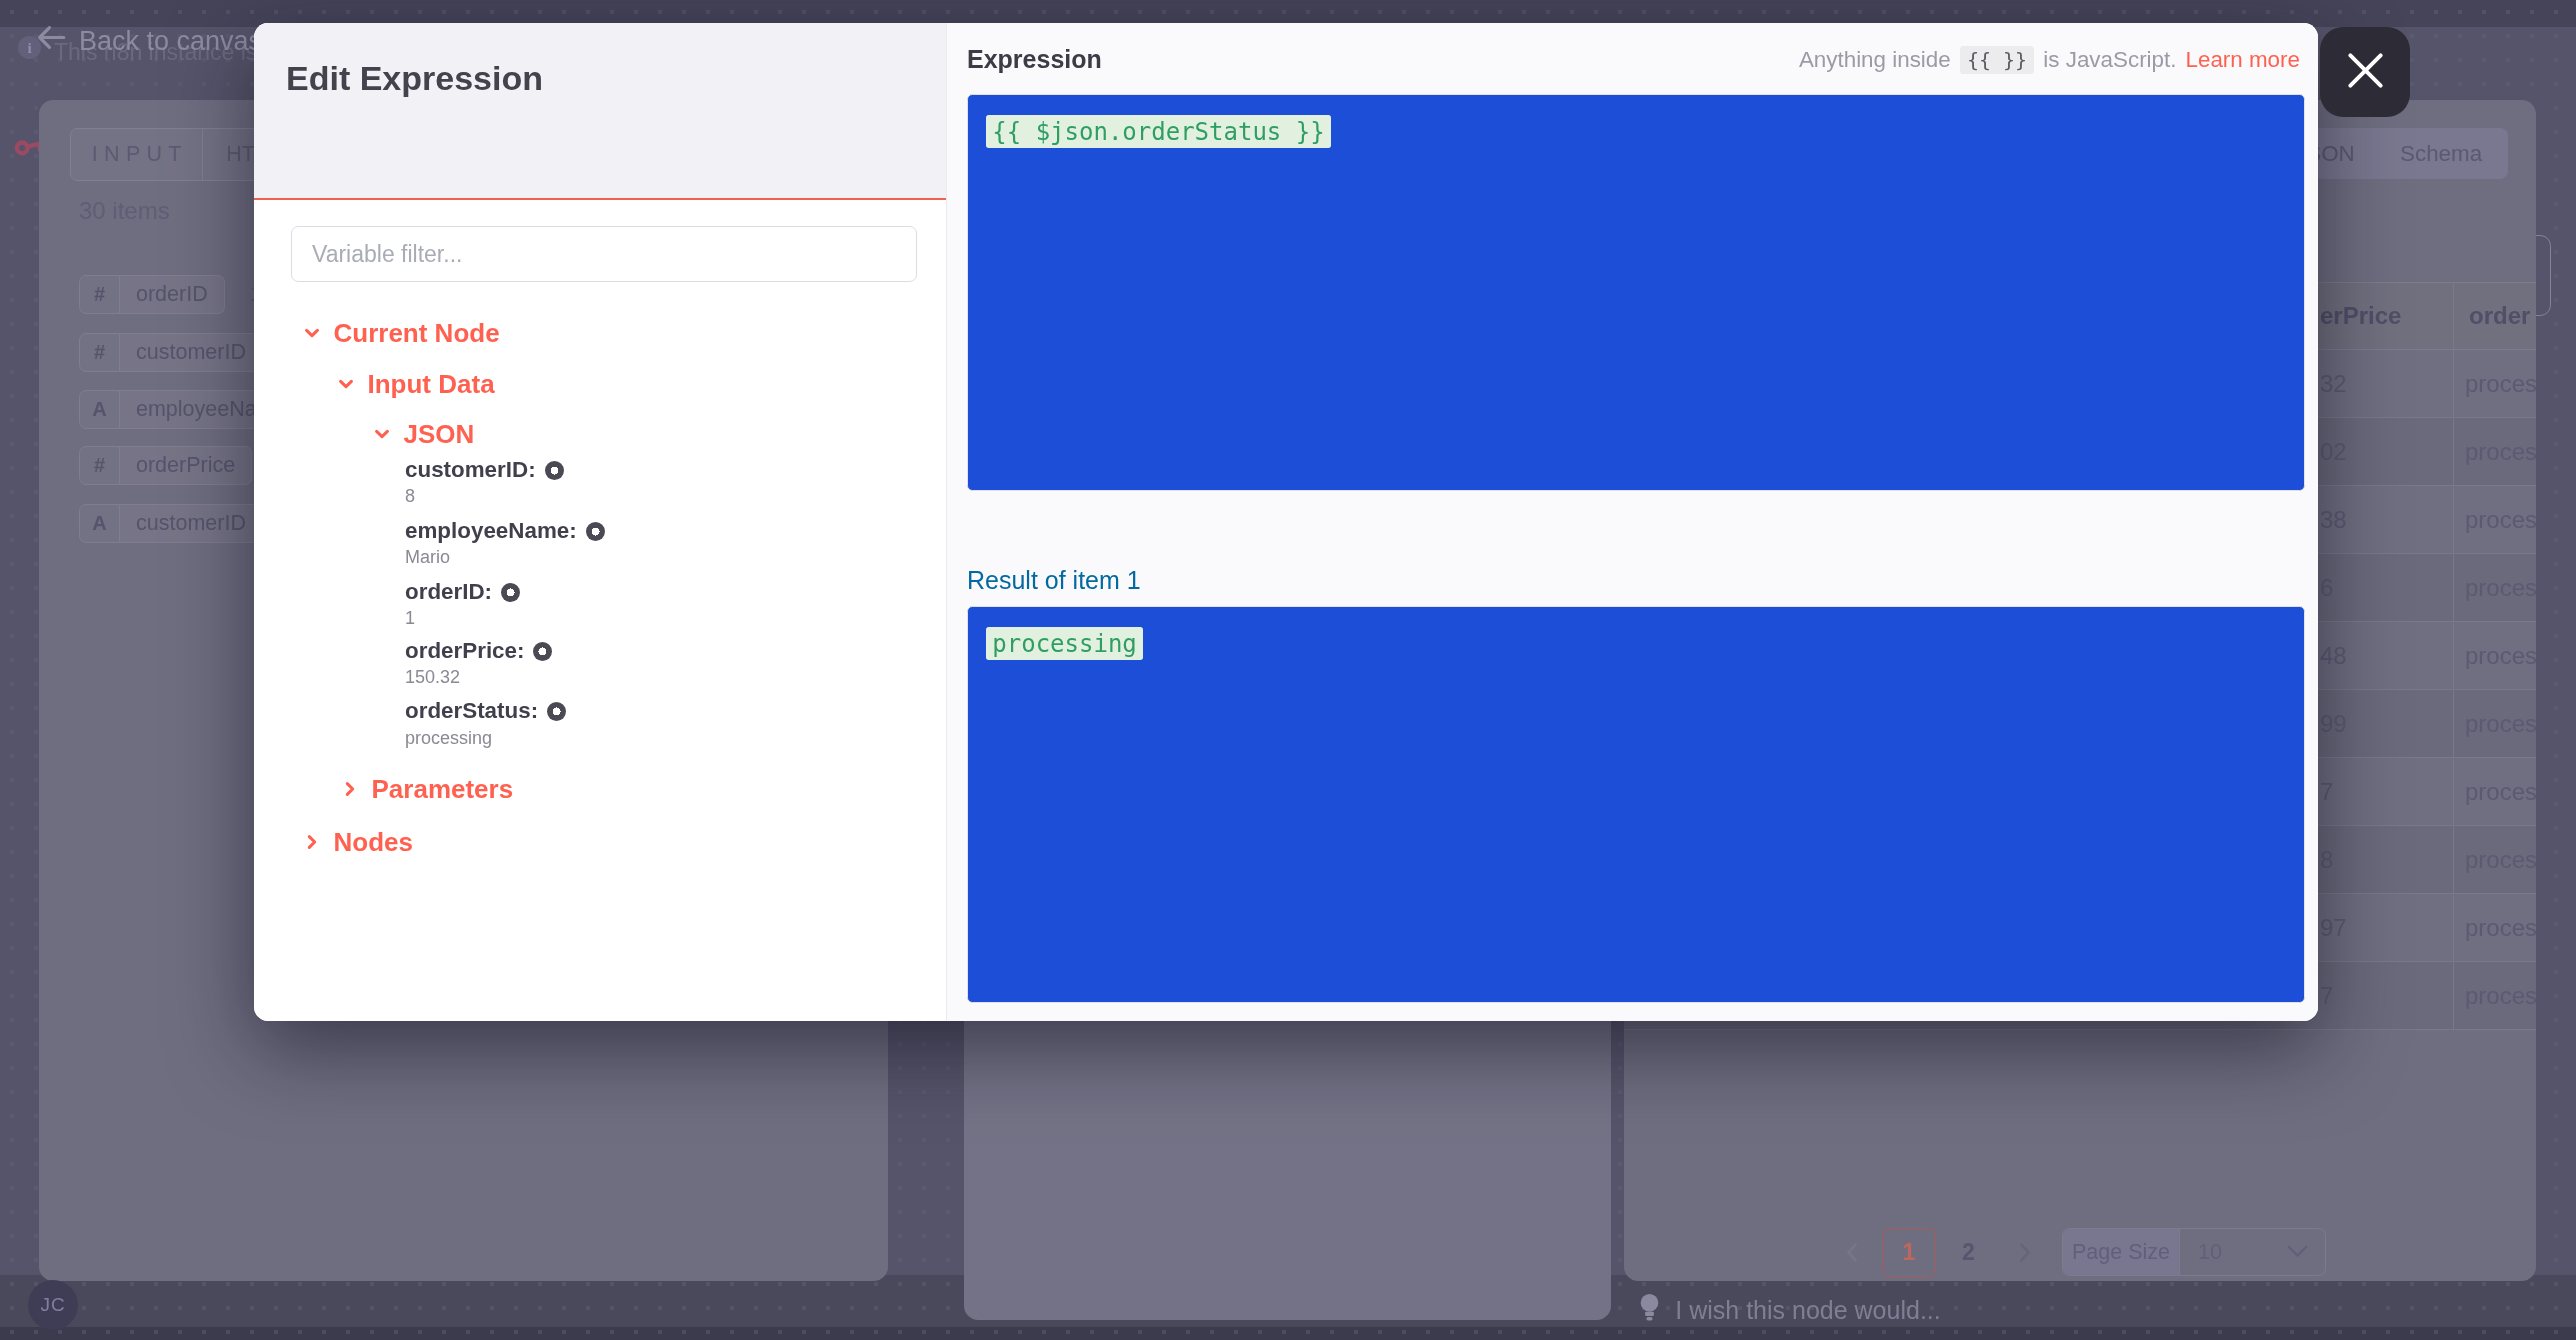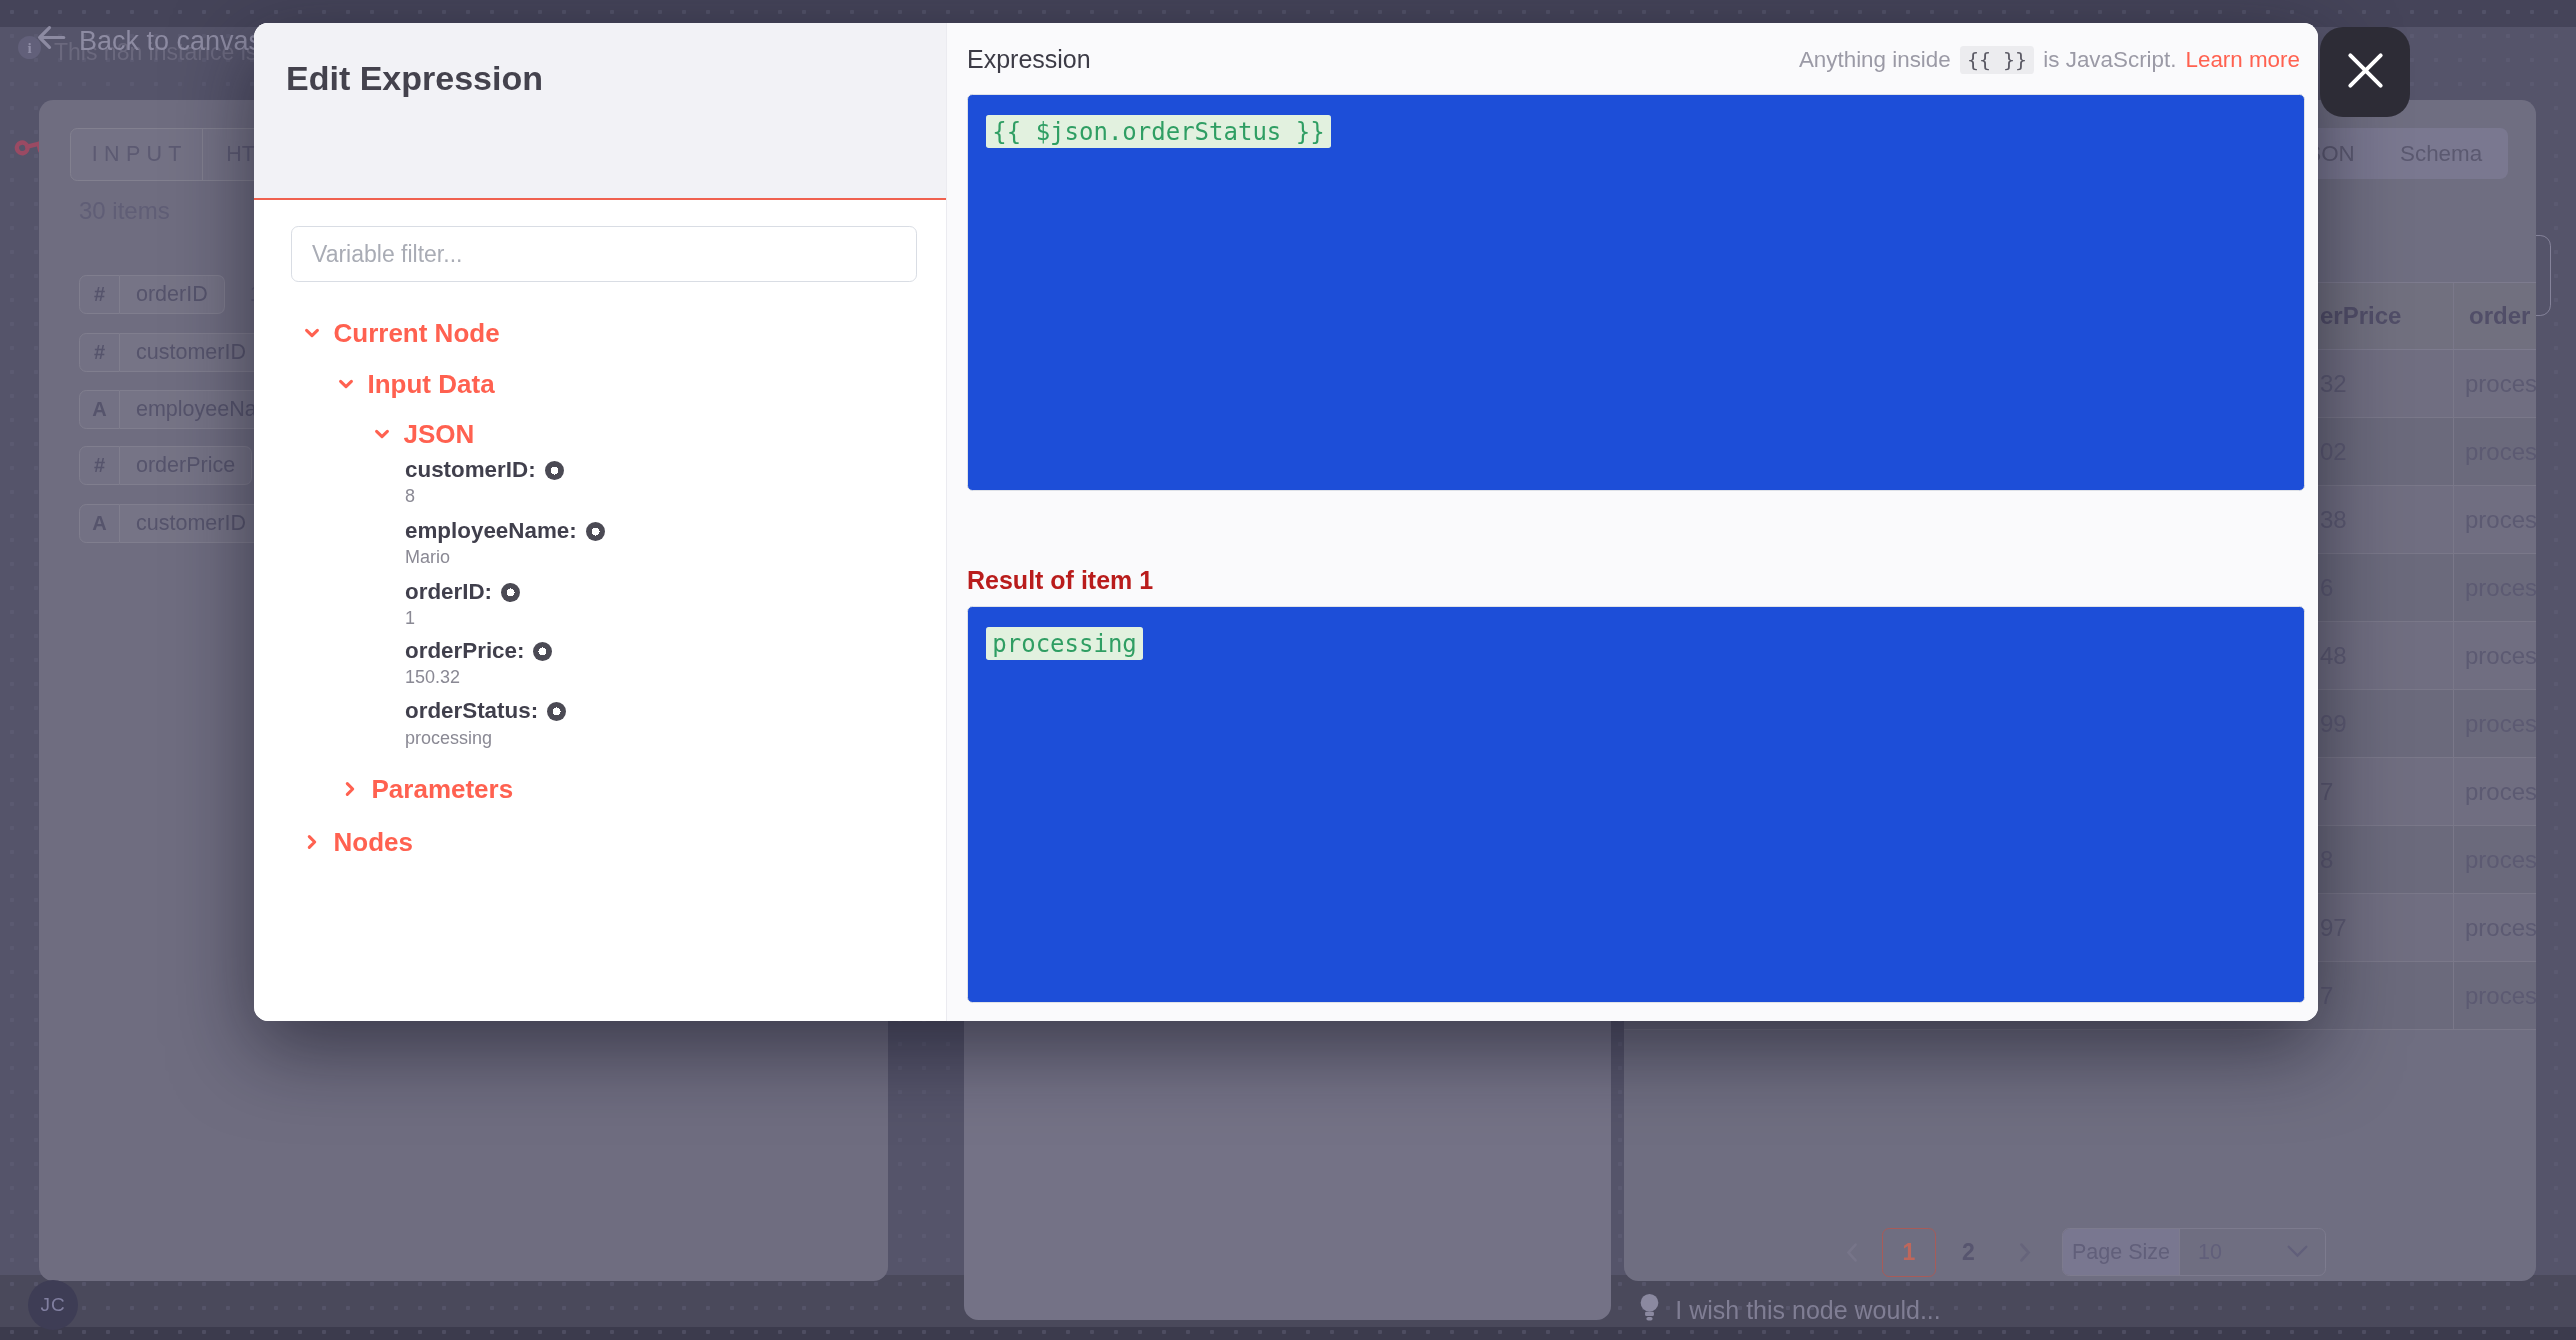--- a/index.html
+++ b/index.html
@@ -91,29 +91,29 @@
   .vfilter{position:absolute;left:37px;top:203px;width:626px;height:56px;box-sizing:border-box;
            border:1.3px solid #d9dde4;border-radius:7.2px;padding:0 20px;font-size:23px;color:#444;
            outline:none;background:#fff;font-family:"Liberation Sans",sans-serif;}
   .vfilter::placeholder{color:#a9acb5;}
   .tnode{position:absolute;display:flex;align-items:center;gap:12.5px;font-size:26px;font-weight:600;color:#ff6150;}
   .tfield{position:absolute;font-size:22.4px;font-weight:600;color:#403f4c;display:flex;align-items:center;}
   .tvalue{position:absolute;font-size:18px;color:#8a8994;}
   .dot-icon{display:inline-block;width:19px;height:19px;border-radius:50%;margin-left:9px;
             background:radial-gradient(circle,#ffffff 0 4px,#4b4a54 4px 100%);}
   .mright{position:relative;flex:1;background:#fafafc;border-radius:0 14.3px 14.3px 0;border-left:0.9px solid #ebebf0;}
-  .exp-label{position:absolute;left:20px;top:21.5px;font-size:25px;font-weight:400;color:#3c3b46;}
+  .exp-label{position:absolute;left:20px;top:21.5px;font-size:25px;font-weight:700;color:#3c3b46;}
   .exp-hint{position:absolute;right:18px;top:23px;font-size:22.4px;color:#9b9aa6;display:flex;align-items:center;gap:9px;}
   .hint-chip{font-family:"DejaVu Sans Mono",monospace;font-size:20px;background:#ececef;color:#5a5964;
              padding:1.8px 7.2px;border-radius:3.6px;}
   .learn-more{color:#ff6150;cursor:pointer;}
   .codebox{position:absolute;left:20px;width:1336px;background:#1d4ed8;border:0.9px solid #dfe2e8;border-radius:5.4px;}
   .codebox.editor{top:71px;height:395px;}
   .codebox.result{top:583px;height:395px;}
-  .result-label{position:absolute;left:20px;top:543px;font-size:25px;font-weight:700;color:#b91c1c;}
+  .result-label{position:absolute;left:20px;top:543px;font-size:25px;font-weight:400;color:#0369a1;}
   .code-chip{position:absolute;left:18px;top:20px;font-family:"DejaVu Sans Mono",monospace;font-size:24px;
              color:#2f9e63;background:#e2f1df;padding:2.7px 6.3px;border-radius:2.7px;white-space:pre;}
   .close-btn{position:absolute;left:2320px;top:27px;width:90px;height:90px;border-radius:23px;
              background:#2d2c36;border:none;display:flex;align-items:center;justify-content:center;cursor:pointer;}
 </style>
 </head>
 <body>
 
 <div class="stage">
 

